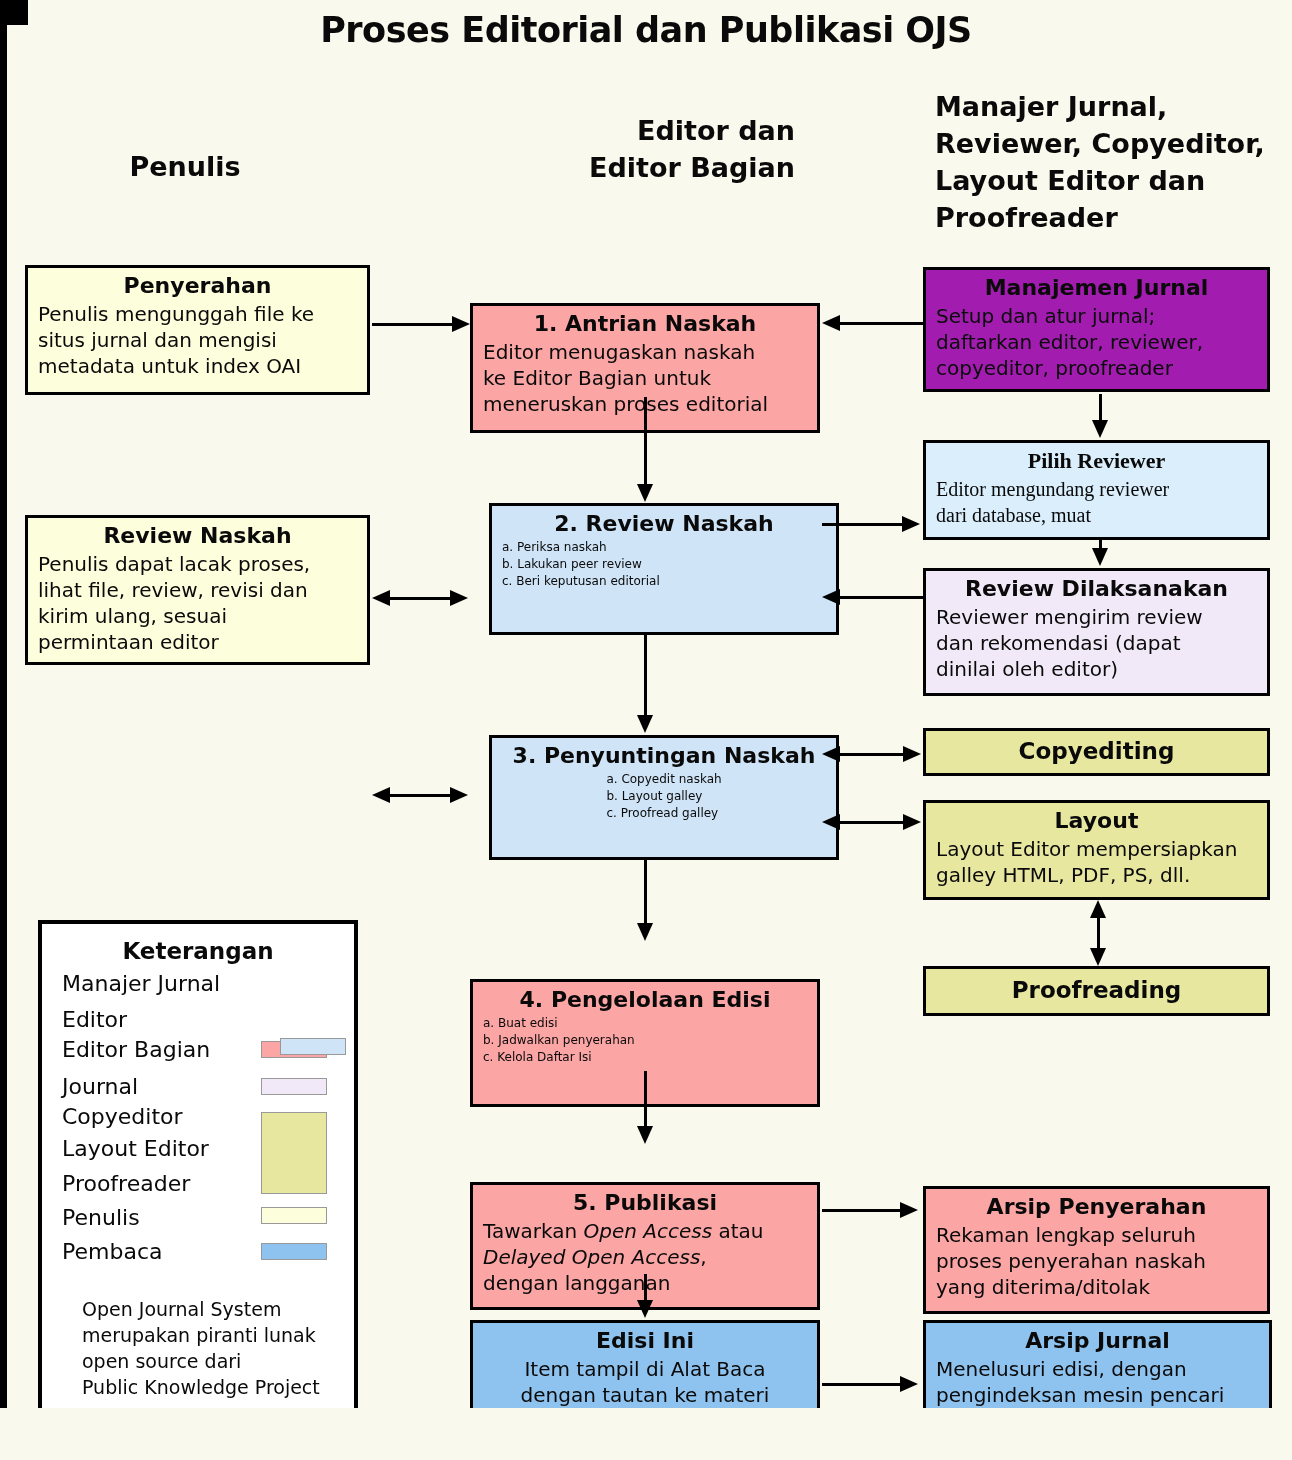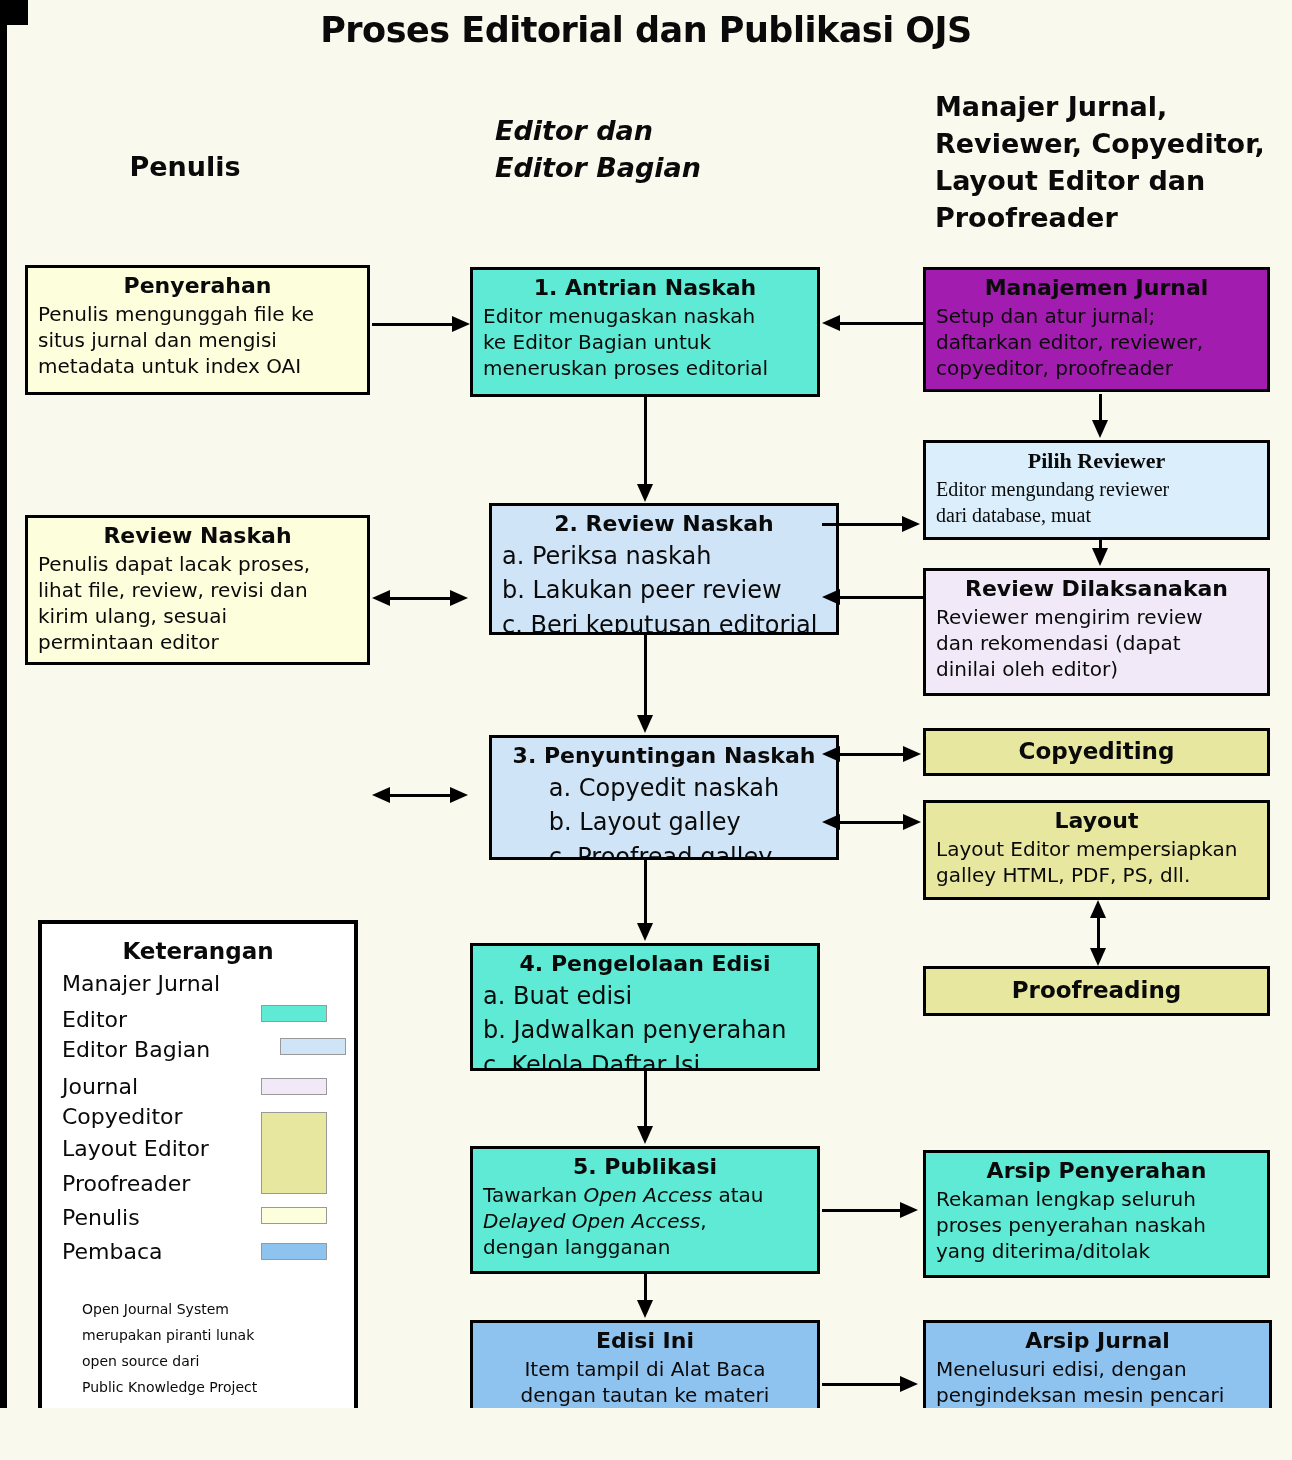--- a/index.html
+++ b/index.html
@@ -13,37 +13,37 @@
   .frame-corner{position:absolute;left:0;top:0;width:28px;height:25px;background:#000;}
 
   .main-title{
     position:absolute;left:0;top:10px;width:1292px;text-align:center;
     font-size:35px;font-weight:bold;letter-spacing:-0.5px;
   }
   .col-header{
     position:absolute;font-size:27px;font-weight:bold;line-height:37px;white-space:pre-line;
   }
   .hdr-left{left:75px;top:148px;width:220px;text-align:center;}
-  .hdr-mid{left:495px;top:112px;width:300px;text-align:left;font-style:italic;}
+  .hdr-mid{left:495px;top:112px;width:300px;text-align:right;}
   .hdr-right{left:935px;top:88px;width:350px;text-align:left;}
 
   .box{
     position:absolute;border:3px solid #000;box-sizing:border-box;
     padding:4px 10px 4px 10px;overflow:hidden;
   }
   .box-title{font-weight:bold;text-align:center;font-size:22px;line-height:1.3;}
   .box-body{font-size:20px;line-height:1.3;white-space:pre-line;}
   .center-body{text-align:center;}
-  .box-list{font-size:24px;line-height:1.45;}
+  .box-list{font-size:12px;line-height:1.45;}
   .indent-list{width:fit-content;margin:0 auto;text-align:left;}
   .label-only{display:flex;align-items:center;justify-content:center;padding:0;}
   .label-only .box-title{font-size:23px;}
 
   .cream{background:#FDFEDC;}
-  .peach{background:#5eead4;}
+  .peach{background:#fca5a5;margin-top:36px;}
   .blue1{background:#CFE4F7;margin-left:19px;}
   .blue2{background:#DAEEFC;font-family:Liberation Serif, serif;}
   .cyan{background:#a21caf;}
   .lavender{background:#F1E9F8;}
   .olive{background:#E7E79F;}
   .mblue{background:#8FC3EF;}
 
   .hline,.vline{position:absolute;background:#000;}
   .tri{position:absolute;width:0;height:0;}
   .tri-right{border-top:8px solid transparent;border-bottom:8px solid transparent;border-left:18px solid #000;}
@@ -51,21 +51,21 @@
   .tri-down{border-left:8px solid transparent;border-right:8px solid transparent;border-top:18px solid #000;}
   .tri-up{border-left:8px solid transparent;border-right:8px solid transparent;border-bottom:18px solid #000;}
 
   .legend{
     position:absolute;left:38px;top:920px;width:320px;height:525px;
     background:#FFFFFF;border:4px solid #000;box-sizing:border-box;
   }
   .legend-title{position:absolute;left:0;top:14px;width:100%;text-align:center;font-size:23px;font-weight:bold;}
   .legend-label{position:absolute;left:20px;font-size:22px;}
   .swatch{position:absolute;left:219px;width:66px;height:17px;border:1px solid #999;box-sizing:border-box;}
-  .legend-footer{position:absolute;left:40px;top:372px;font-size:14px;line-height:26px;white-space:pre-line;}
+  .legend-footer{position:absolute;left:40px;top:372px;font-size:19px;line-height:26px;white-space:pre-line;}
   .legend-url{position:absolute;left:0;top:486px;width:100%;text-align:center;font-size:21px;}
   .italic{font-style:italic;}
 </style>
 </head>
 <body>
 
 <div id="stage">
 
   <div class="frame-left"></div>
   <div class="frame-corner"></div>

